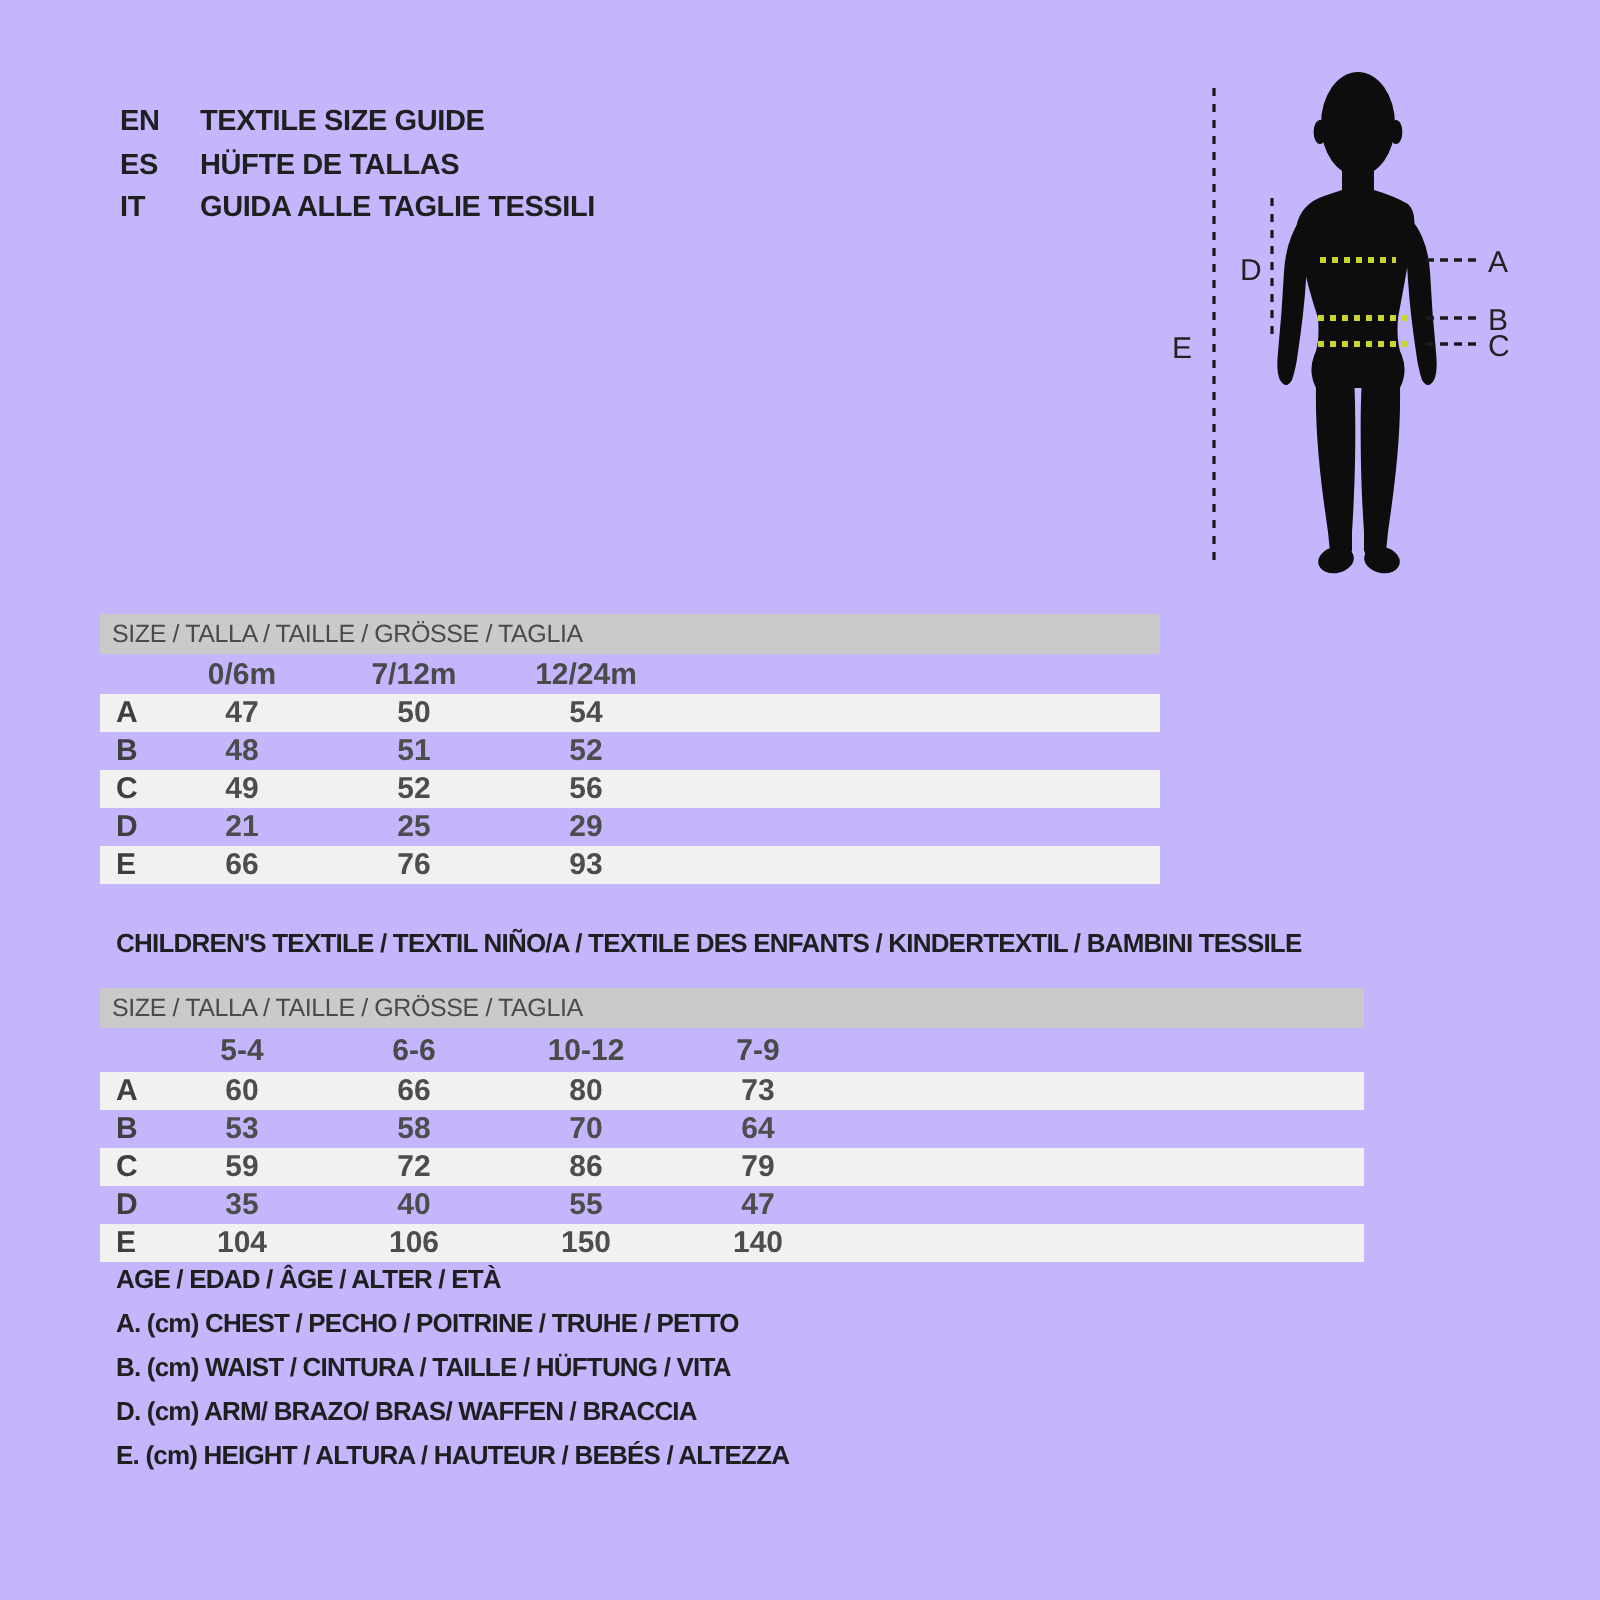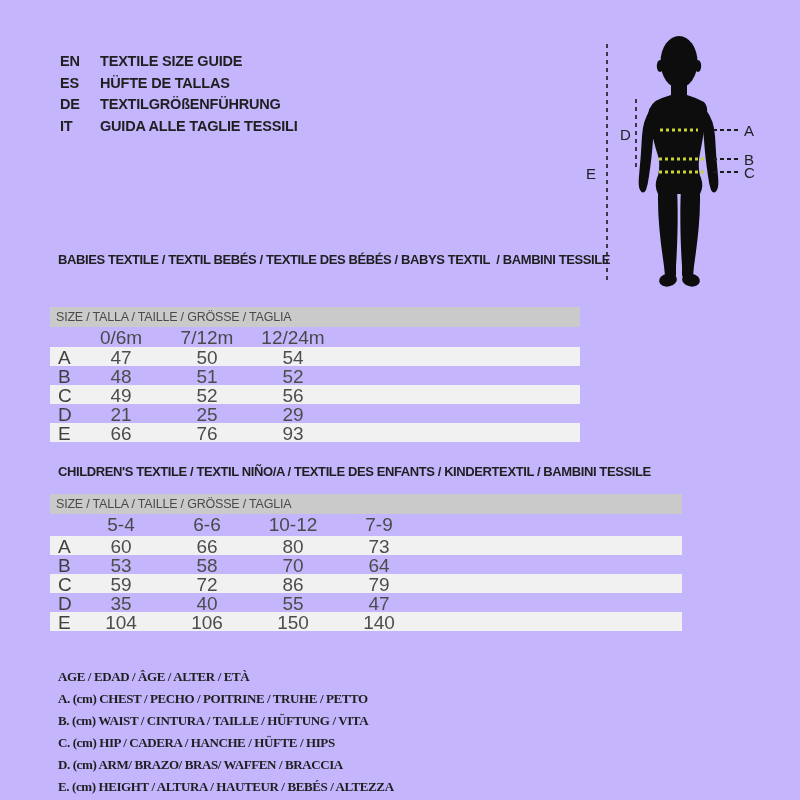--- a/index.html
+++ b/index.html
@@ -25,46 +25,42 @@
   #table-0{top:283px;width:530px;}
   #table-1{top:470px;width:632px;}
   .hdr-bar{height:20px;background:#cacaca;display:flex;align-items:center;
            padding-left:6px;font-size:12.5px;font-weight:500;letter-spacing:-0.2px;color:#4a4a4a;}
   .cols,.trow{display:grid;grid-template-columns:20px 86px 86px 86px 86px;
               padding-left:8px;align-items:center;}
   .cols{height:20px;}
   #table-1 .cols{height:22px;}
   .trow{height:19px;}
   .trow.shade{background:#f1f1f1;}
-  .cell{font-size:19px;color:#4d4d4d;text-align:center;}
+  .cell{font-size:15px;color:#4d4d4d;text-align:center;font-weight:bold;}
   .cell.label{text-align:left;color:#3f3f3f;}
   .cols .cell{color:#4a4a4a;}
 
   
-  .legend{position:absolute;left:58px;top:666px;font-family:Liberation Serif, serif;}
+  .legend{position:absolute;left:58px;top:629px;}
   .legend-line{font-size:13px;font-weight:700;letter-spacing:-0.4px;
                line-height:22px;color:#1f1f1f;white-space:pre;}
 </style>
 </head>
 <body>
 
 <div id="page">
 
   <div class="languages" id="languages">
       <div class="lang-row">
         <span>EN</span>
         <span>TEXTILE SIZE GUIDE</span>
       </div>
       <div class="lang-row">
         <span>ES</span>
         <span>HÜFTE DE TALLAS</span>
-      </div>
-      <div class="lang-row">
-        <span>DE</span>
-        <span>TEXTILGRÖßENFÜHRUNG</span>
       </div>
       <div class="lang-row">
         <span>IT</span>
         <span>GUIDA ALLE TAGLIE TESSILI</span>
       </div>
     </div>
 
   <svg id="figure-svg" width="220" height="262" viewBox="0 0 220 262">
 
     <line x1="27" y1="16" x2="27" y2="256" stroke="#1a1a1a" stroke-width="1.6" stroke-dasharray="4 4"></line>
@@ -105,21 +101,20 @@
     <line x1="79" y1="144" x2="127" y2="144" stroke="#c8d430" stroke-width="3" stroke-dasharray="3 3"></line>
     <line x1="133" y1="144" x2="159" y2="144" stroke="#1a1a1a" stroke-width="1.8" stroke-dasharray="4 3"></line>
 
     <text x="164" y="108" font-size="15" fill="#222" font-weight="500">A</text>
     <text x="164" y="137" font-size="15" fill="#222" font-weight="500">B</text>
     <text x="164" y="150" font-size="15" fill="#222" font-weight="500">C</text>
     <text x="40" y="112" font-size="15" fill="#222" font-weight="500">D</text>
     <text x="6" y="151" font-size="15" fill="#222" font-weight="500">E</text>
   </svg>
 
-  <div class="sec-title" id="title-1">BABIES TEXTILE / TEXTIL BEBÉS / TEXTILE DES BÉBÉS / BABYS TEXTIL  / BAMBINI TESSILE</div>
   <div class="sec-title" id="title-2">CHILDREN'S TEXTILE / TEXTIL NIÑO/A / TEXTILE DES ENFANTS / KINDERTEXTIL / BAMBINI TESSILE</div>
 
   <div class="size-table" id="table-0">
     <div class="hdr-bar">SIZE / TALLA / TAILLE / GRÖSSE / TAGLIA</div>
     <div class="cols">
       <div class="cell label"></div>
     <div class="cell">0/6m</div>
         <div class="cell">7/12m</div>
         <div class="cell">12/24m</div>
       </div>
@@ -202,18 +197,17 @@
           <div class="cell">150</div>
           <div class="cell">140</div>
         </div>
       </div>
   </div>
 
   <div class="legend" id="legend">
       <div class="legend-line">AGE / EDAD / ÂGE / ALTER / ETÀ</div>
       <div class="legend-line">A. (cm) CHEST / PECHO / POITRINE / TRUHE / PETTO</div>
       <div class="legend-line">B. (cm) WAIST / CINTURA / TAILLE / HÜFTUNG / VITA</div>
-      <div class="legend-line">C. (cm) HIP / CADERA / HANCHE / HÜFTE / HIPS</div>
       <div class="legend-line">D. (cm) ARM/ BRAZO/ BRAS/ WAFFEN / BRACCIA</div>
       <div class="legend-line">E. (cm) HEIGHT / ALTURA / HAUTEUR / BEBÉS / ALTEZZA</div>
     </div>
 
 </div>
 
 </body></html>

